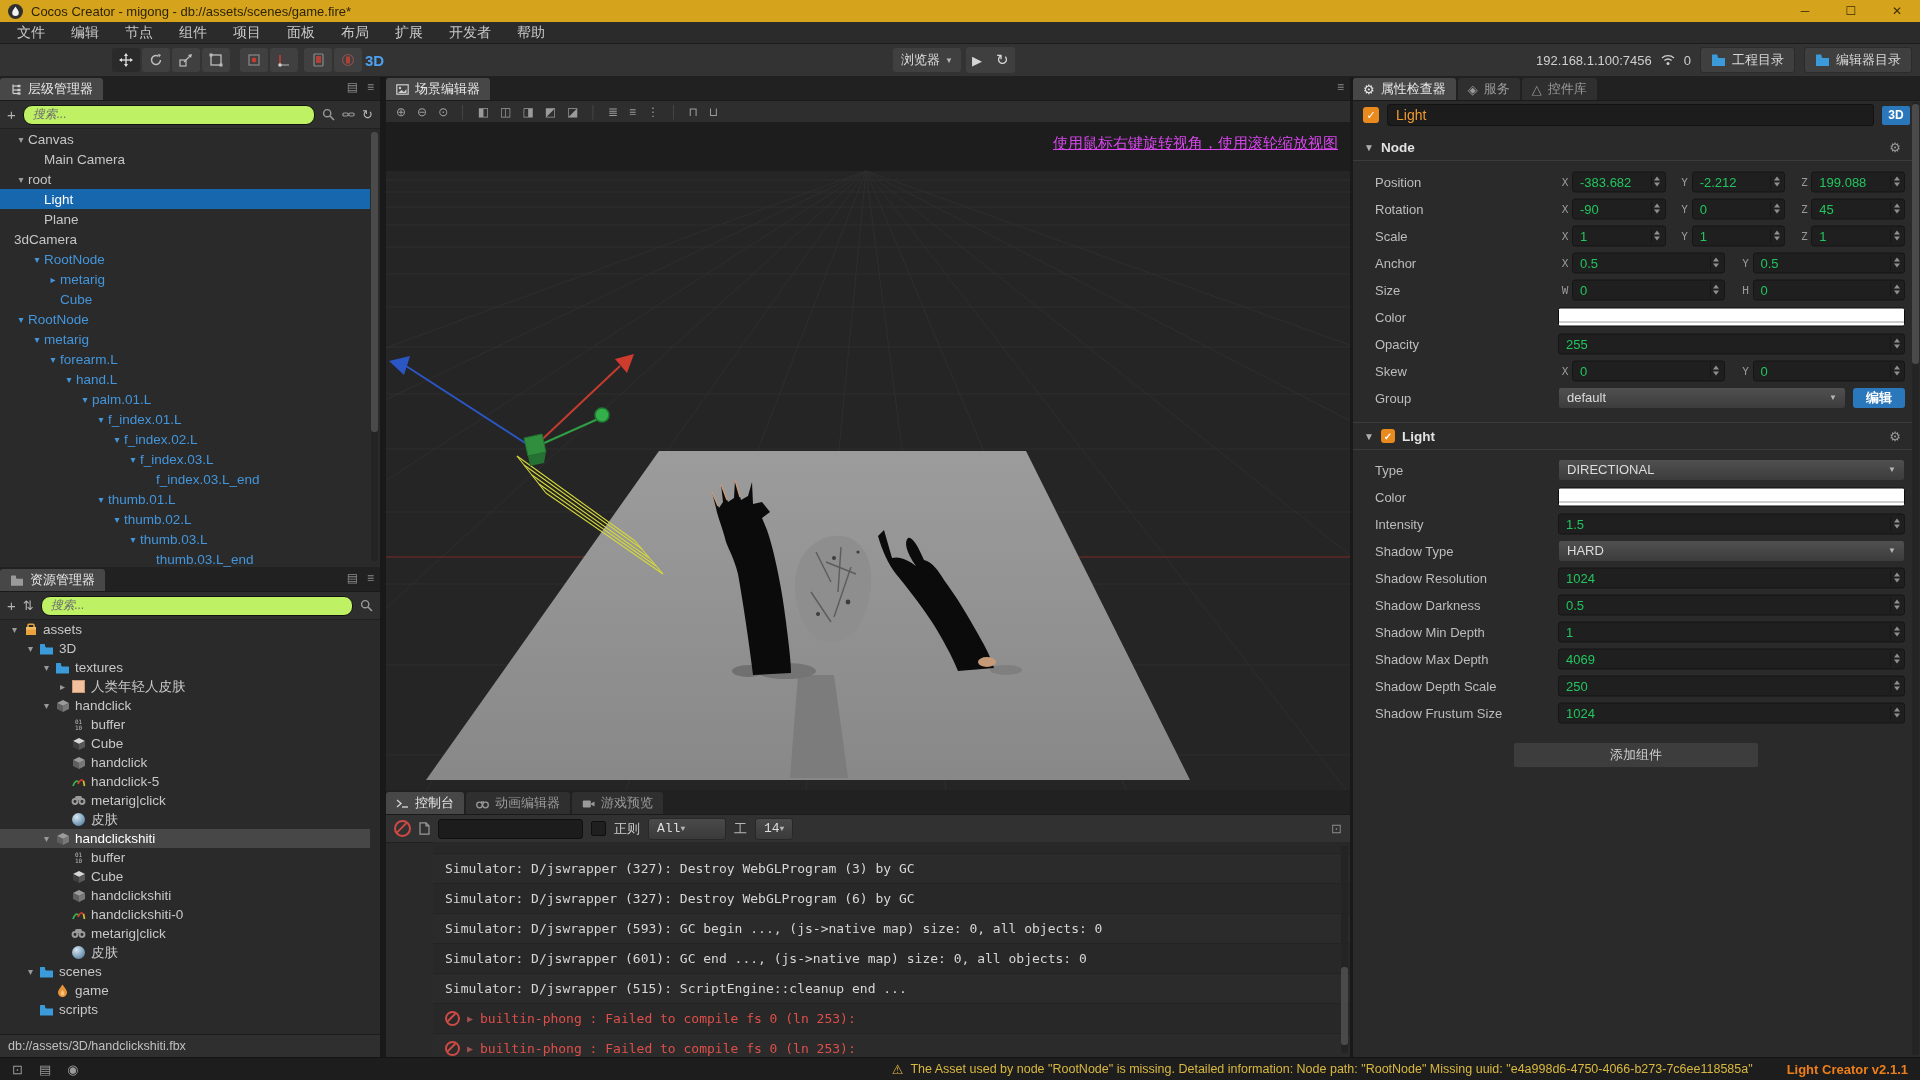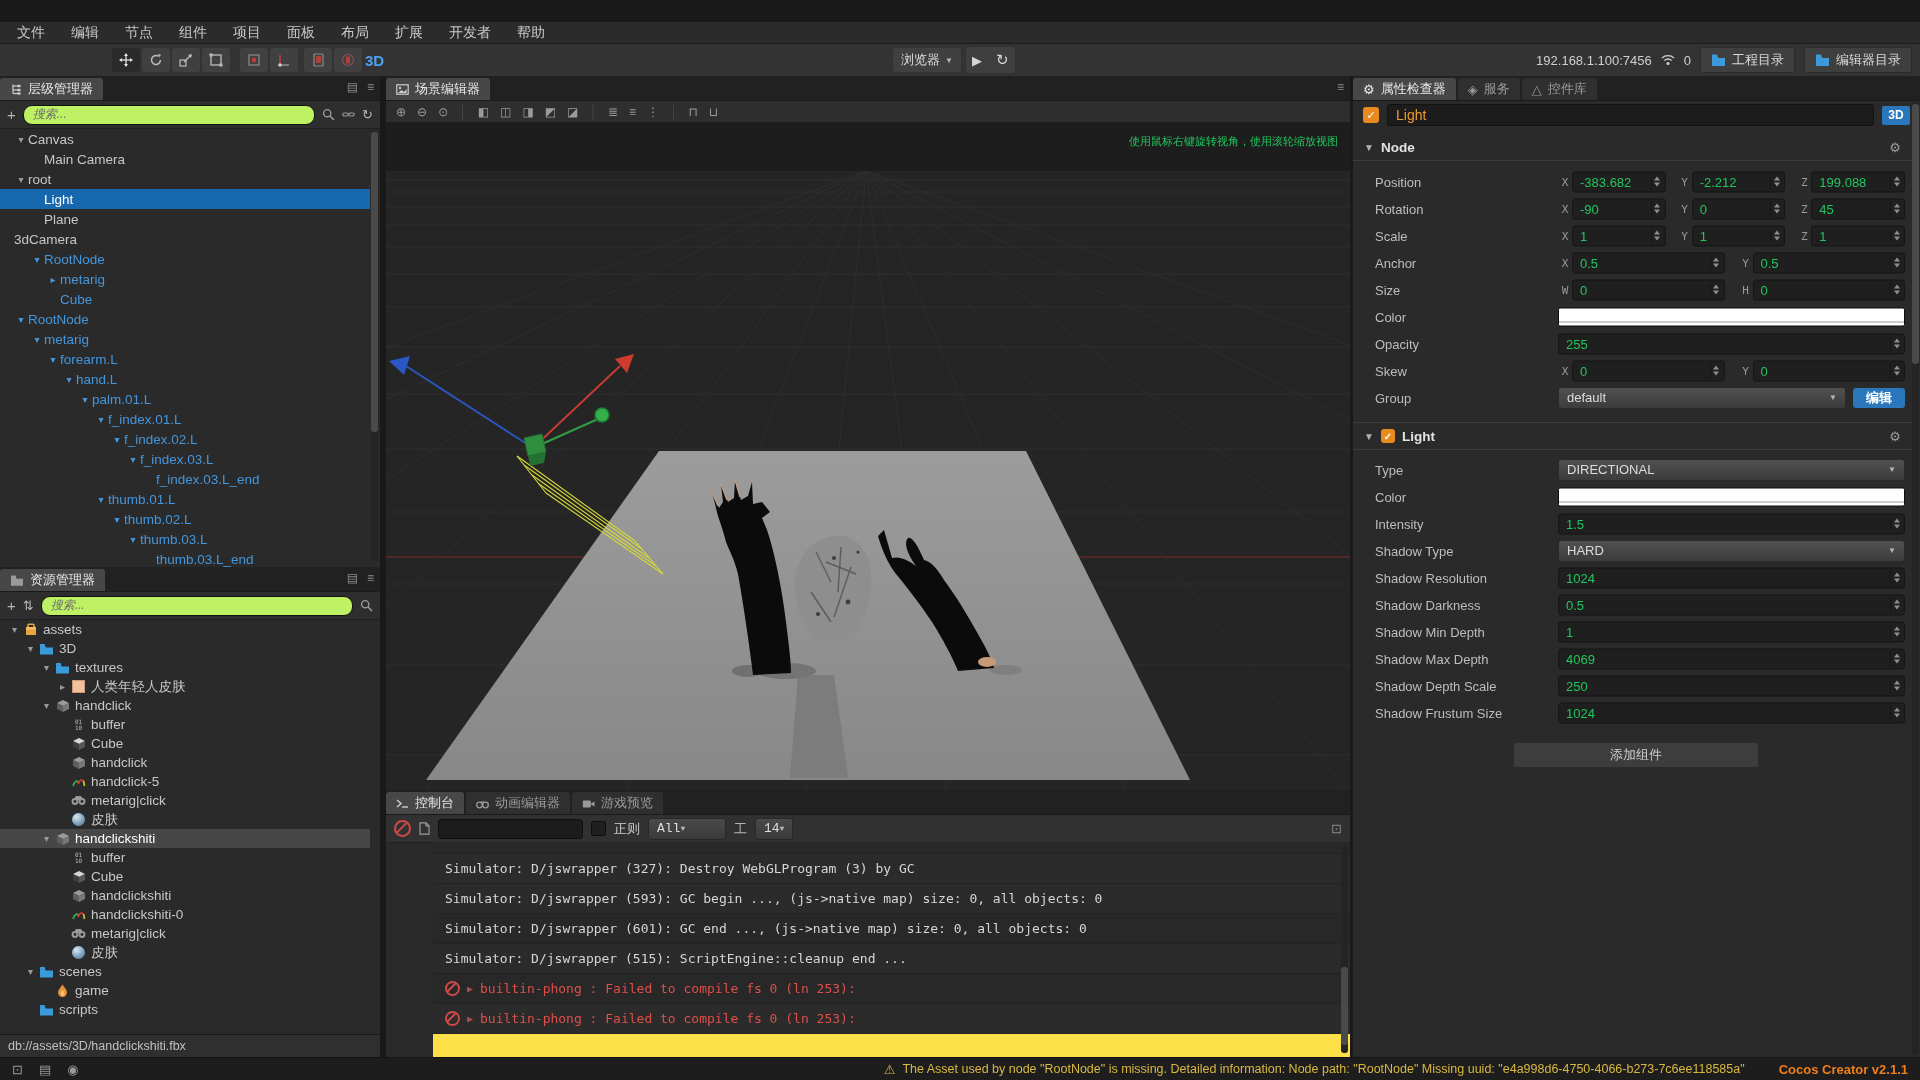--- a/index.html
+++ b/index.html
@@ -58,21 +58,21 @@
   .aicon{width:19px;display:flex;align-items:center;justify-content:center;flex:none;margin-right:3px;}
   .h-scroll{position:absolute;right:2px;top:56px;width:7px;bottom:6px;background:#242424;border-radius:3px;}
   .h-thumb{position:absolute;left:0;width:7px;background:#4a4a4a;border-radius:3px;}
 
   .status-path{position:absolute;left:0;right:0;bottom:0;height:22px;background:#2f2f2f;border-top:1px solid #1b1b1b;
                color:#c0c0c0;font-size:12.5px;display:flex;align-items:center;padding-left:8px;}
 
   
   .scene-tools{height:22px;background:#2e2e2e;border-bottom:1px solid #1f1f1f;display:flex;align-items:center;gap:11px;padding-left:10px;color:#9b9b9b;font-size:12px;}
   .scene-canvas{position:absolute;left:0;top:46px;width:964px;height:668px;background:#252525;overflow:hidden;}
-  .scene-hint{position:absolute;right:12px;top:12px;color:#22c55e;font-size:11px;}
+  .scene-hint{position:absolute;right:12px;top:12px;color:#d946ef;font-size:15px;text-decoration:underline;}
 
   
   .c-toolbar{height:28px;background:#313131;border-bottom:1px solid #202020;display:flex;align-items:center;gap:8px;padding:0 8px;box-sizing:border-box;}
   .clear-icon{width:13px;height:13px;border:2px solid #cf4a45;border-radius:50%;position:relative;flex:none;}
   .clear-icon::after{content:"";position:absolute;left:-1px;top:5px;width:13px;height:2px;background:#cf4a45;transform:rotate(-45deg);}
   .c-input{width:143px;height:18px;background:#1c1c1c;border:1px solid #101010;border-radius:3px;}
   .c-check{width:13px;height:13px;background:#1f1f1f;border:1px solid #0f0f0f;border-radius:2px;}
   .c-select{height:20px;background:linear-gradient(#4a4a4a,#3a3a3a);border:1px solid #282828;border-radius:3px;
             display:flex;align-items:center;padding:0 8px;font-size:13px;color:#ddd;font-family:Liberation Mono, monospace;}
   .c-label{font-size:13px;color:#cfcfcf;}
@@ -131,20 +131,33 @@
   .warn-tri{color:#e3b341;font-size:13px;}
   .version{color:#ef7f1a;font-size:13px;font-weight:bold;margin-left:18px;}
 
   svg{display:block;}
 </style>
 </head>
 <body>
 
 <div id="app">
 
+  <div class="abs titlebar">
+    <span class="app-logo">
+      <svg width="9" height="11" viewBox="0 0 9 11">
+          <path d="M4.5 0.5 C3 3 1.2 4.6 1.2 6.8 a3.3 3.3 0 0 0 6.6 0 C7.8 4.6 6 3 4.5 0.5 Z" fill="#f2f2f2"></path>
+        </svg>
+    </span>
+    <span>Cocos Creator - migong - db://assets/scenes/game.fire*</span>
+    <div class="win-ctl">
+      <span class="win-btn">─</span>
+      <span class="win-btn">☐</span>
+      <span class="win-btn">✕</span>
+    </div>
+  </div>
 
   <div class="abs menubar" id="menu-items">
       <span class="menu-item">文件</span>
       <span class="menu-item">编辑</span>
       <span class="menu-item">节点</span>
       <span class="menu-item">组件</span>
       <span class="menu-item">项目</span>
       <span class="menu-item">面板</span>
       <span class="menu-item">布局</span>
       <span class="menu-item">扩展</span>
@@ -799,20 +812,23 @@
         <span>14</span>
           <span class="caret">▼</span>
       </span>
       <span style="margin-left:auto;color:#8a8a8a;font-size:13px;">⊡</span>
     </div>
     <div class="logs" id="console-logs">
         <div class="log-clip"></div>
         <div class="logrow">
           <span>Simulator: D/jswrapper (327): Destroy WebGLProgram (3) by GC</span>
         </div>
+        <div class="logrow alt">
+          <span>Simulator: D/jswrapper (327): Destroy WebGLProgram (6) by GC</span>
+        </div>
         <div class="logrow">
           <span>Simulator: D/jswrapper (593): GC begin ..., (js-&gt;native map) size: 0, all objects: 0</span>
         </div>
         <div class="logrow alt">
           <span>Simulator: D/jswrapper (601): GC end ..., (js-&gt;native map) size: 0, all objects: 0</span>
         </div>
         <div class="logrow">
           <span>Simulator: D/jswrapper (515): ScriptEngine::cleanup end ...</span>
         </div>
         <div class="logrow alt err">
@@ -1171,15 +1187,15 @@
   </div>
 
   <div class="abs bottombar">
     <span class="bb-icon">⊡</span>
     <span class="bb-icon">▤</span>
     <span class="bb-icon">◉</span>
     <span class="warn-zone">
       <span class="warn-tri">⚠</span>
       <span class="warn-text">The Asset used by node "RootNode" is missing. Detailed information: Node path: "RootNode" Missing uuid: "e4a998d6-4750-4066-b273-7c6ee118585a"</span>
     </span>
-    <span class="version">Cocos Creator v2.1.1</span>
+    <span class="version">Light Creator v2.1.1</span>
   </div>
 </div>
 
 </body></html>

